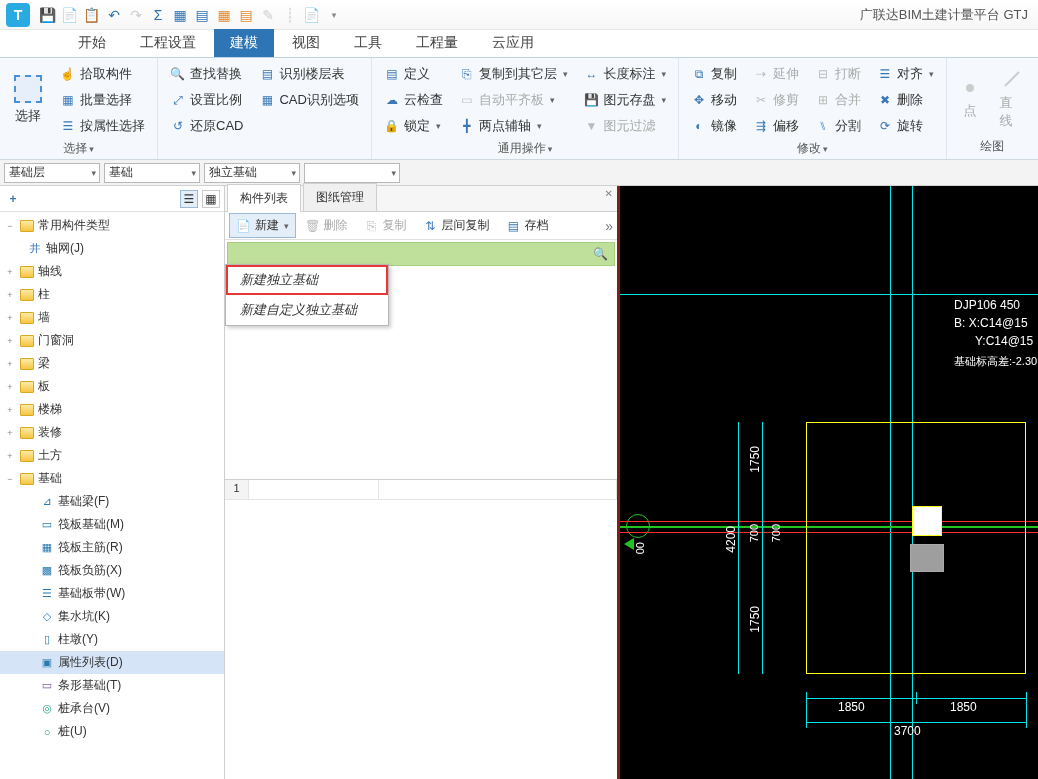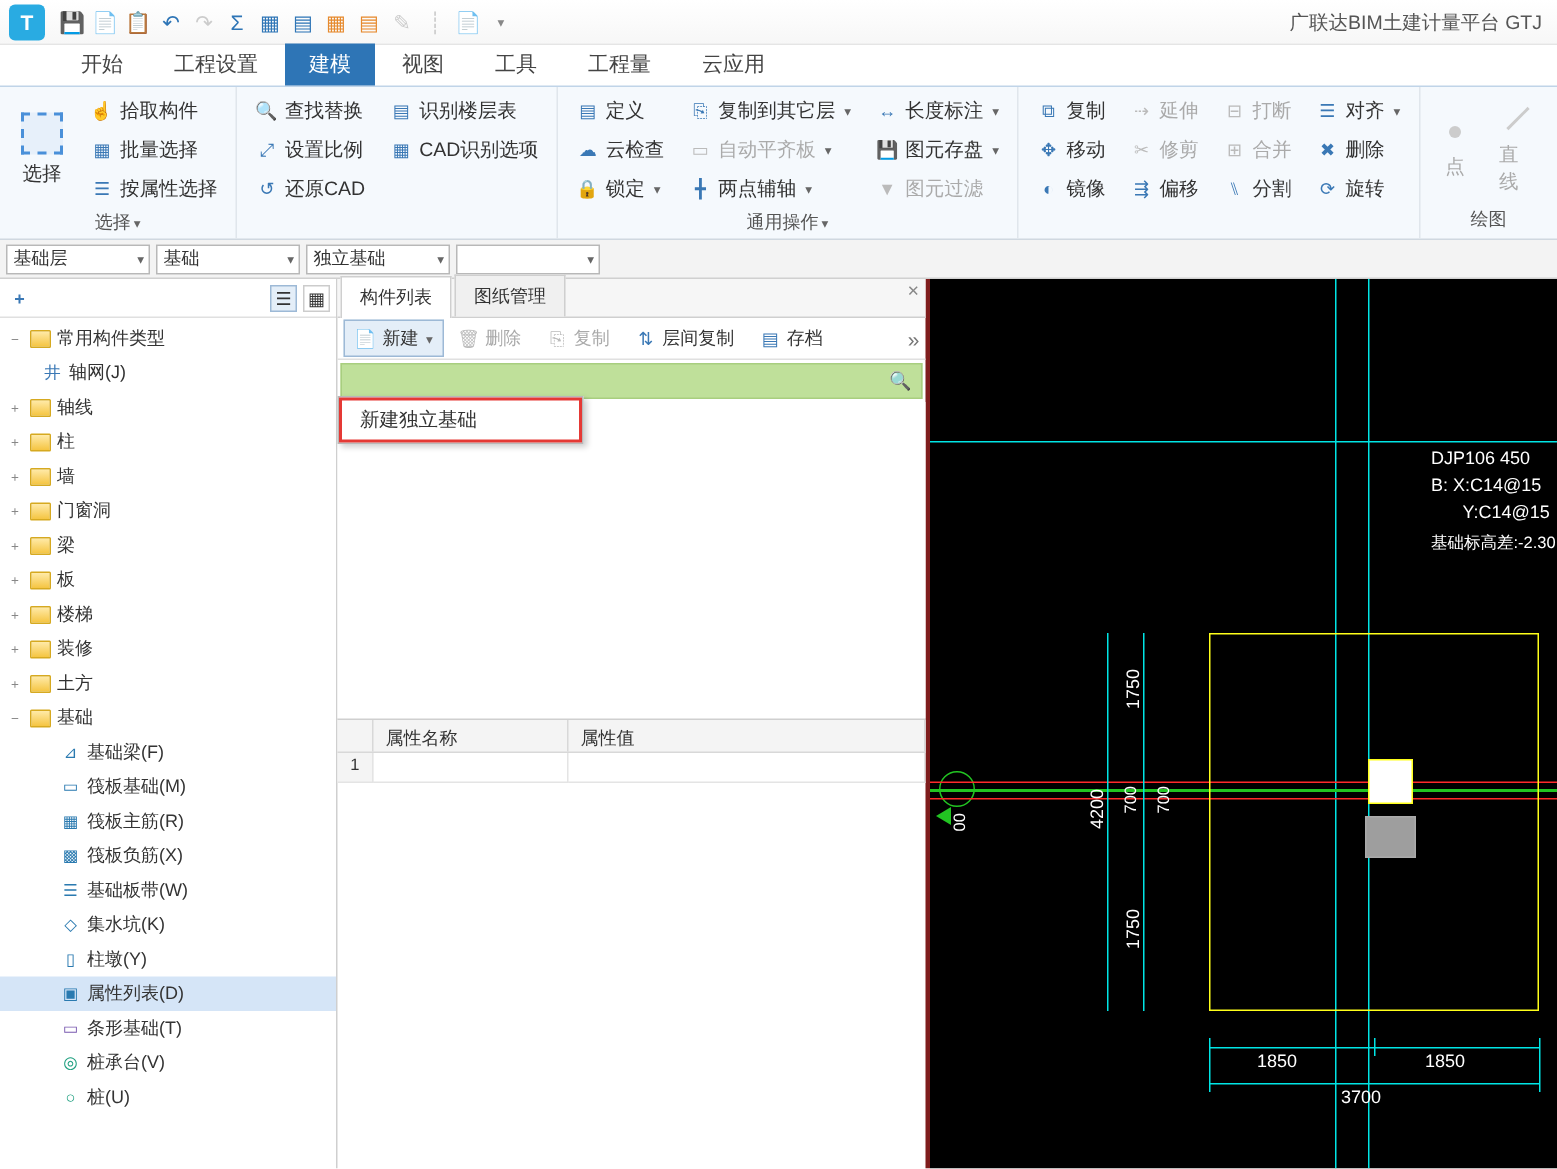--- a/index.html
+++ b/index.html
@@ -6,21 +6,21 @@
 body{font-size:12px;color:#333;background:#fff;overflow:hidden;width:1038px;height:779px;position:relative;}
 
 
 .titlebar{height:30px;background:linear-gradient(#fff,#f7f7f7);display:flex;align-items:center;padding:0 6px;border-bottom:1px solid #e5e5e5;}
 .logo{width:24px;height:24px;background:#29abe2;border-radius:4px;display:flex;align-items:center;justify-content:center;color:#fff;font-weight:bold;font-size:14px;}
 .qat{display:flex;gap:6px;margin-left:10px;align-items:center;}
 .qat .ic{width:16px;height:16px;display:flex;align-items:center;justify-content:center;cursor:pointer;font-size:14px;color:#2e75b6;}
 .title{margin-left:auto;margin-right:4px;color:#555;font-size:13px;}
 
 
-.menutabs{height:28px;background:#fff;display:flex;align-items:flex-end;padding-left:38px;gap:2px;border-bottom:1px solid #c0d4e8;}
+.menutabs{height:28px;background:#fff;display:flex;align-items:flex-end;padding-left:62px;gap:2px;border-bottom:1px solid #c0d4e8;}
 .mtab{padding:5px 16px;cursor:pointer;font-size:14px;color:#444;}
 .mtab.active{background:#2e75b6;color:#fff;}
 
 
 .ribbon{height:102px;background:#f5f9fd;border-bottom:1px solid #d0d8e0;display:flex;}
 .rgroup{border-right:1px solid #e0e6ec;display:flex;flex-direction:column;padding:4px 6px 2px 6px;}
 .rgroup-body{flex:1;display:flex;gap:4px;}
 .rgroup-label{text-align:center;font-size:12px;color:#555;padding:2px 0;}
 .bigbtn{display:flex;flex-direction:column;align-items:center;justify-content:center;padding:4px 8px;cursor:pointer;min-width:44px;}
 .bigbtn .bicon{width:28px;height:28px;border:2px dashed #4a90d9;background:rgba(74,144,217,.08);}
@@ -58,21 +58,21 @@
 .mptab{padding:5px 12px;border:1px solid #cfcfcf;border-bottom:none;background:#f0f0f0;cursor:pointer;font-size:12px;margin-left:2px;}
 .mptab.active{background:#fff;position:relative;top:1px;}
 .mp-close{position:absolute;right:4px;top:2px;font-size:10px;color:#888;cursor:pointer;}
 .mp-toolbar{height:28px;border-bottom:1px solid #e0e0e0;display:flex;align-items:center;padding:0 4px;gap:2px;}
 .mp-toolbar .tb{display:flex;align-items:center;gap:3px;padding:3px 6px;cursor:pointer;font-size:12px;border:1px solid transparent;}
 .mp-toolbar .tb.dis{color:#aaa;cursor:default;}
 .mp-toolbar .more{margin-left:auto;font-size:14px;color:#777;cursor:pointer;}
 .mp-menu{position:relative;}
 .mp-search{height:24px;background:#bfe09a;margin:2px;position:relative;border:1px solid #a8ce7f;}
 .mp-search .srch{position:absolute;right:6px;top:4px;color:#5c8a2e;font-size:12px;}
-.dropdown{position:absolute;left:0;top:52px;width:164px;background:#fff;border:1px solid #b8b8b8;box-shadow:2px 2px 4px rgba(0,0,0,.2);z-index:10;}
+.dropdown{position:absolute;left:0;top:52px;width:164px;background:#fff;border:1px solid #b8b8b8;box-shadow:2px 2px 4px rgba(0,0,0,.2);z-index:10;font-style:italic;}
 .dd-item{padding:6px 14px;cursor:pointer;font-size:13px;}
 .dd-item.hl{outline:2px solid #e53935;outline-offset:-2px;}
 .mp-list{flex:1;background:#fff;}
 .mp-bottom{height:300px;border-top:1px solid #cfcfcf;display:flex;flex-direction:column;}
 .mp-btabs{height:26px;display:flex;align-items:flex-end;border-bottom:1px solid #cfcfcf;background:#f6f6f6;}
 .prop-head{height:22px;display:flex;border-bottom:1px solid #d8d8d8;background:#f4f4f4;}
 .prop-head div{padding:4px 8px;border-right:1px solid #d8d8d8;font-size:12px;}
 .prop-row{display:flex;height:20px;}
 .prop-row .rn{width:24px;text-align:center;border-right:1px solid #e4e4e4;border-bottom:1px solid #e4e4e4;background:#f4f4f4;font-size:11px;padding-top:2px;}
 .prop-row .c{flex:1;border-right:1px solid #e4e4e4;border-bottom:1px solid #e4e4e4;}
@@ -278,20 +278,21 @@
         <div class="rbtn">
             <span class="ricon">✖</span>
             <span>删除</span>
           </div>
         <div class="rbtn">
             <span class="ricon">⟳</span>
             <span>旋转</span>
           </div>
       </div>
     </div>
+    <div class="rgroup-label dd">修改</div>
   </div>
 
   <div class="rgroup" style="border-right:none">
     <div class="rgroup-body">
       <div class="bigbtn dis" style="min-width:30px">
         <div style="width:8px;height:8px;background:#ccc;border-radius:50%;margin:6px"></div>
         <div class="blab">点</div>
       </div>
       <div class="bigbtn dis" style="min-width:30px">
         <div style="width:20px;height:2px;background:#ccc;transform:rotate(-45deg);margin:10px 0"></div>
@@ -468,29 +469,25 @@
             <span>存档</span>
           </div>
         <div class="more">»</div>
       </div>
       <div class="mp-search">
           <span class="srch">🔍</span>
         </div>
 
       <div class="dropdown">
         <div class="dd-item hl">新建独立基础</div>
+        <div class="dd-item">新建自定义独立基础</div>
       </div>
     </div>
     <div class="mp-list"></div>
     <div class="mp-bottom">
-      <div class="prop-head">
-        <div style="width:24px"></div>
-        <div style="width:130px">属性名称</div>
-        <div style="flex:1">属性值</div>
-      </div>
       <div class="prop-row">
         <div class="rn">1</div>
         <div class="c" style="width:130px;flex:none"></div>
         <div class="c"></div>
       </div>
     </div>
   </div>
 
   <div class="canvas">
 

